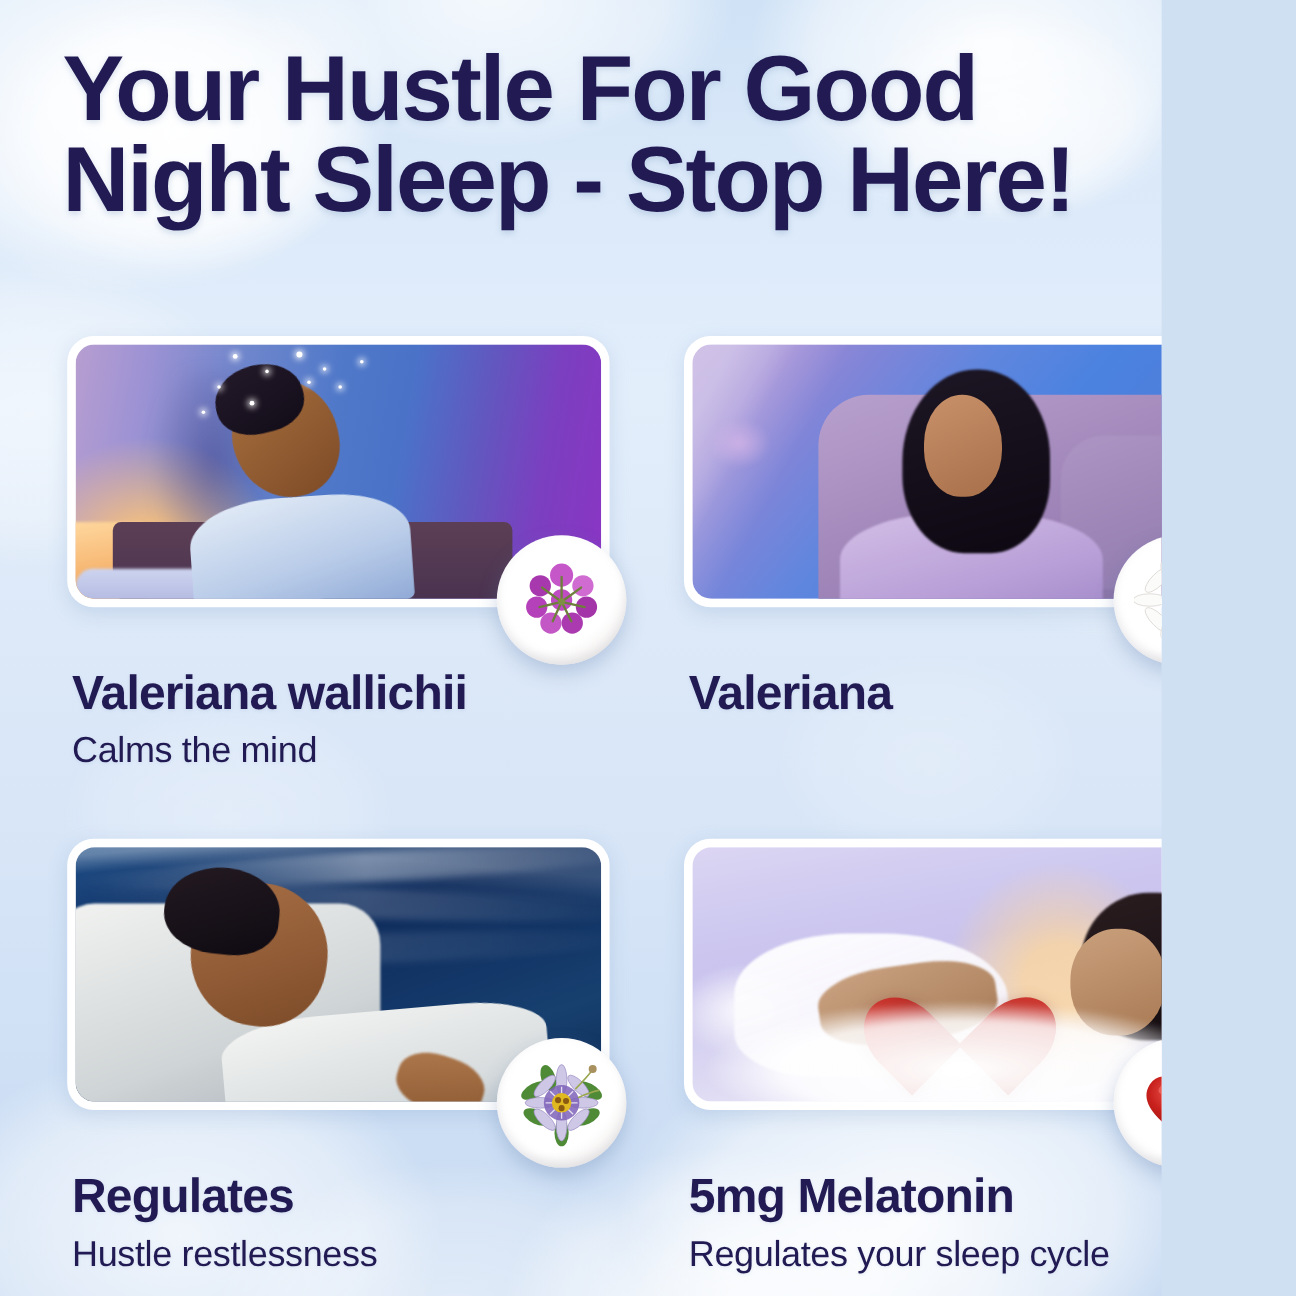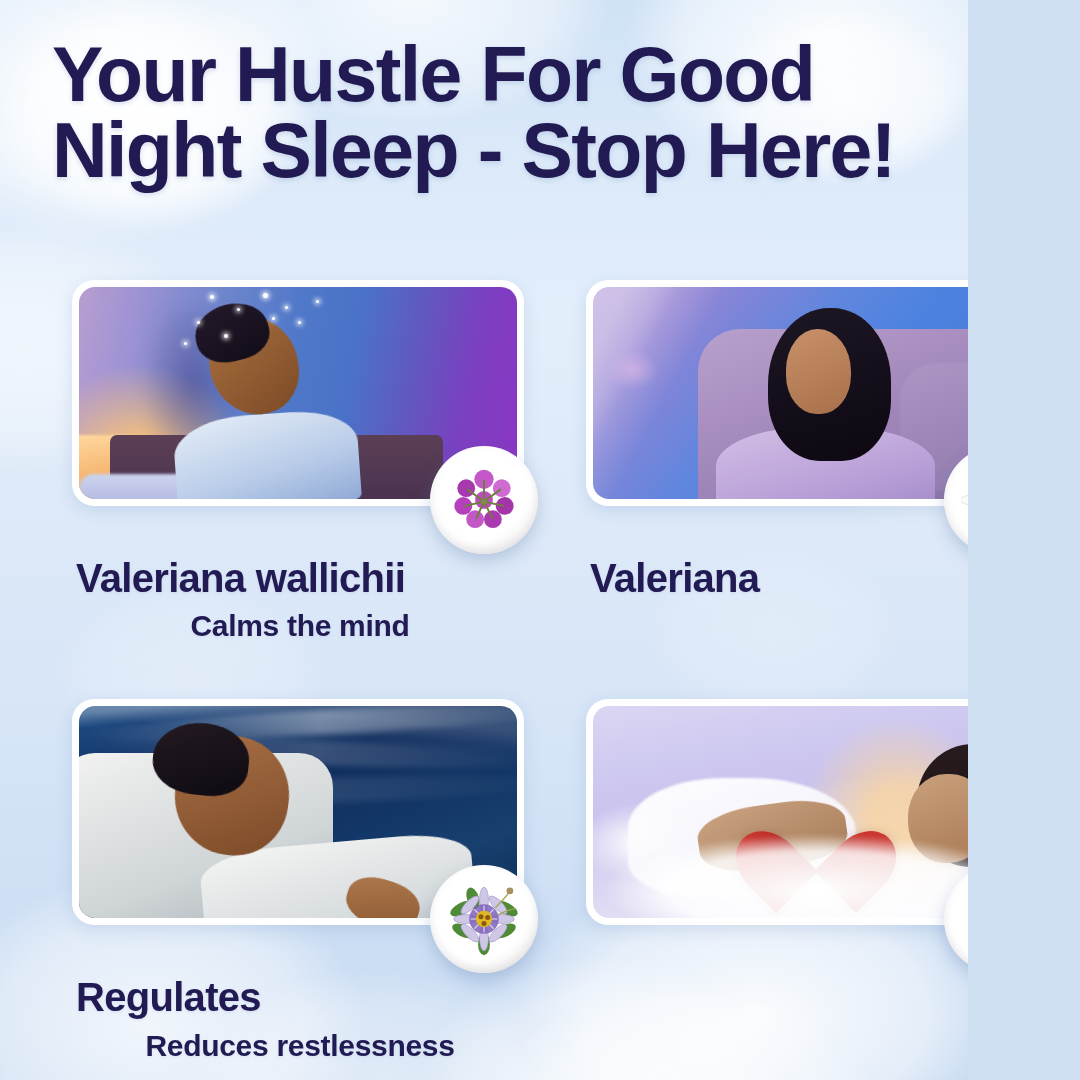--- a/index.html
+++ b/index.html
@@ -58,21 +58,21 @@
     font-weight:800;
     letter-spacing:-1.6px;
     color:#211a53;
     text-shadow:0 2px 5px rgba(120,150,190,.30);
     white-space:pre-line;
   }
 
   
   .grid{
     position:absolute;
-    left:72px; top:280px;
+    left:56px; top:280px;
     width:968px;
     display:grid;
     grid-template-columns:452px 452px;
     column-gap:62px;
     row-gap:57px;
   }
   .cell{ position:relative; width:452px; }
 
   
   .frame{
@@ -352,26 +352,25 @@
     font-size:40px;
     font-weight:700;
     letter-spacing:-.7px;
     color:#211a53;
     line-height:1.06;
     text-shadow:0 1px 3px rgba(130,160,200,.22);
   }
   .cap .desc{
     margin-top:11px;
     font-size:30px;
-    font-weight:700;
+    font-weight:400;
     letter-spacing:-.3px;
     color:#211a53;
     line-height:1.06;
     text-shadow:0 1px 3px rgba(130,160,200,.18);
-    text-align:center;
   }
 </style>
 </head>
 <body>
 
 <div class="stage">
 
   <div class="cloud c1"></div>
   <div class="cloud c2"></div>
   <div class="cloud c3"></div>
@@ -528,21 +527,21 @@
             <g stroke="#9aa84f" stroke-width="1.8" fill="none" stroke-linecap="round">
               <path d="M66 34 Q78 22 84 14"></path>
               <path d="M69 44 Q82 38 92 36"></path>
             </g>
             <circle cx="85" cy="12" r="4.5" fill="#a8915f"></circle>
           </svg>
         </div>
       </div>
       <div class="cap">
         <div class="name">Regulates</div>
-        <div class="desc">Reduces restlessness</div>
+        <div class="desc">Hustle restlessness</div>
       </div>
     </div>
 
     <div class="cell">
       <div class="frame">
         <div class="photo ph4">
           <div class="cloud-l"></div>
           <div class="dress"></div>
           <div class="hair"></div>
           <div class="face"></div>
@@ -558,17 +557,19 @@
                 <stop offset="45%" stop-color="#c8201c"></stop>
                 <stop offset="100%" stop-color="#8d1210"></stop>
               </radialGradient>
             </defs>
             <path d="M50 86 C16 62 8 44 18 29 C27 16 44 18 50 31 C56 18 73 16 82 29 C92 44 84 62 50 86 Z" fill="url(#hg)"></path>
             <ellipse cx="36" cy="34" rx="9" ry="6" fill="#ff8a84" opacity=".45" transform="rotate(-28 36 34)"></ellipse>
           </svg>
         </div>
       </div>
       <div class="cap">
+        <div class="name">5mg Melatonin</div>
+        <div class="desc">Regulates your sleep cycle</div>
       </div>
     </div>
 
   </div>
 </div>
 
 </body></html>

